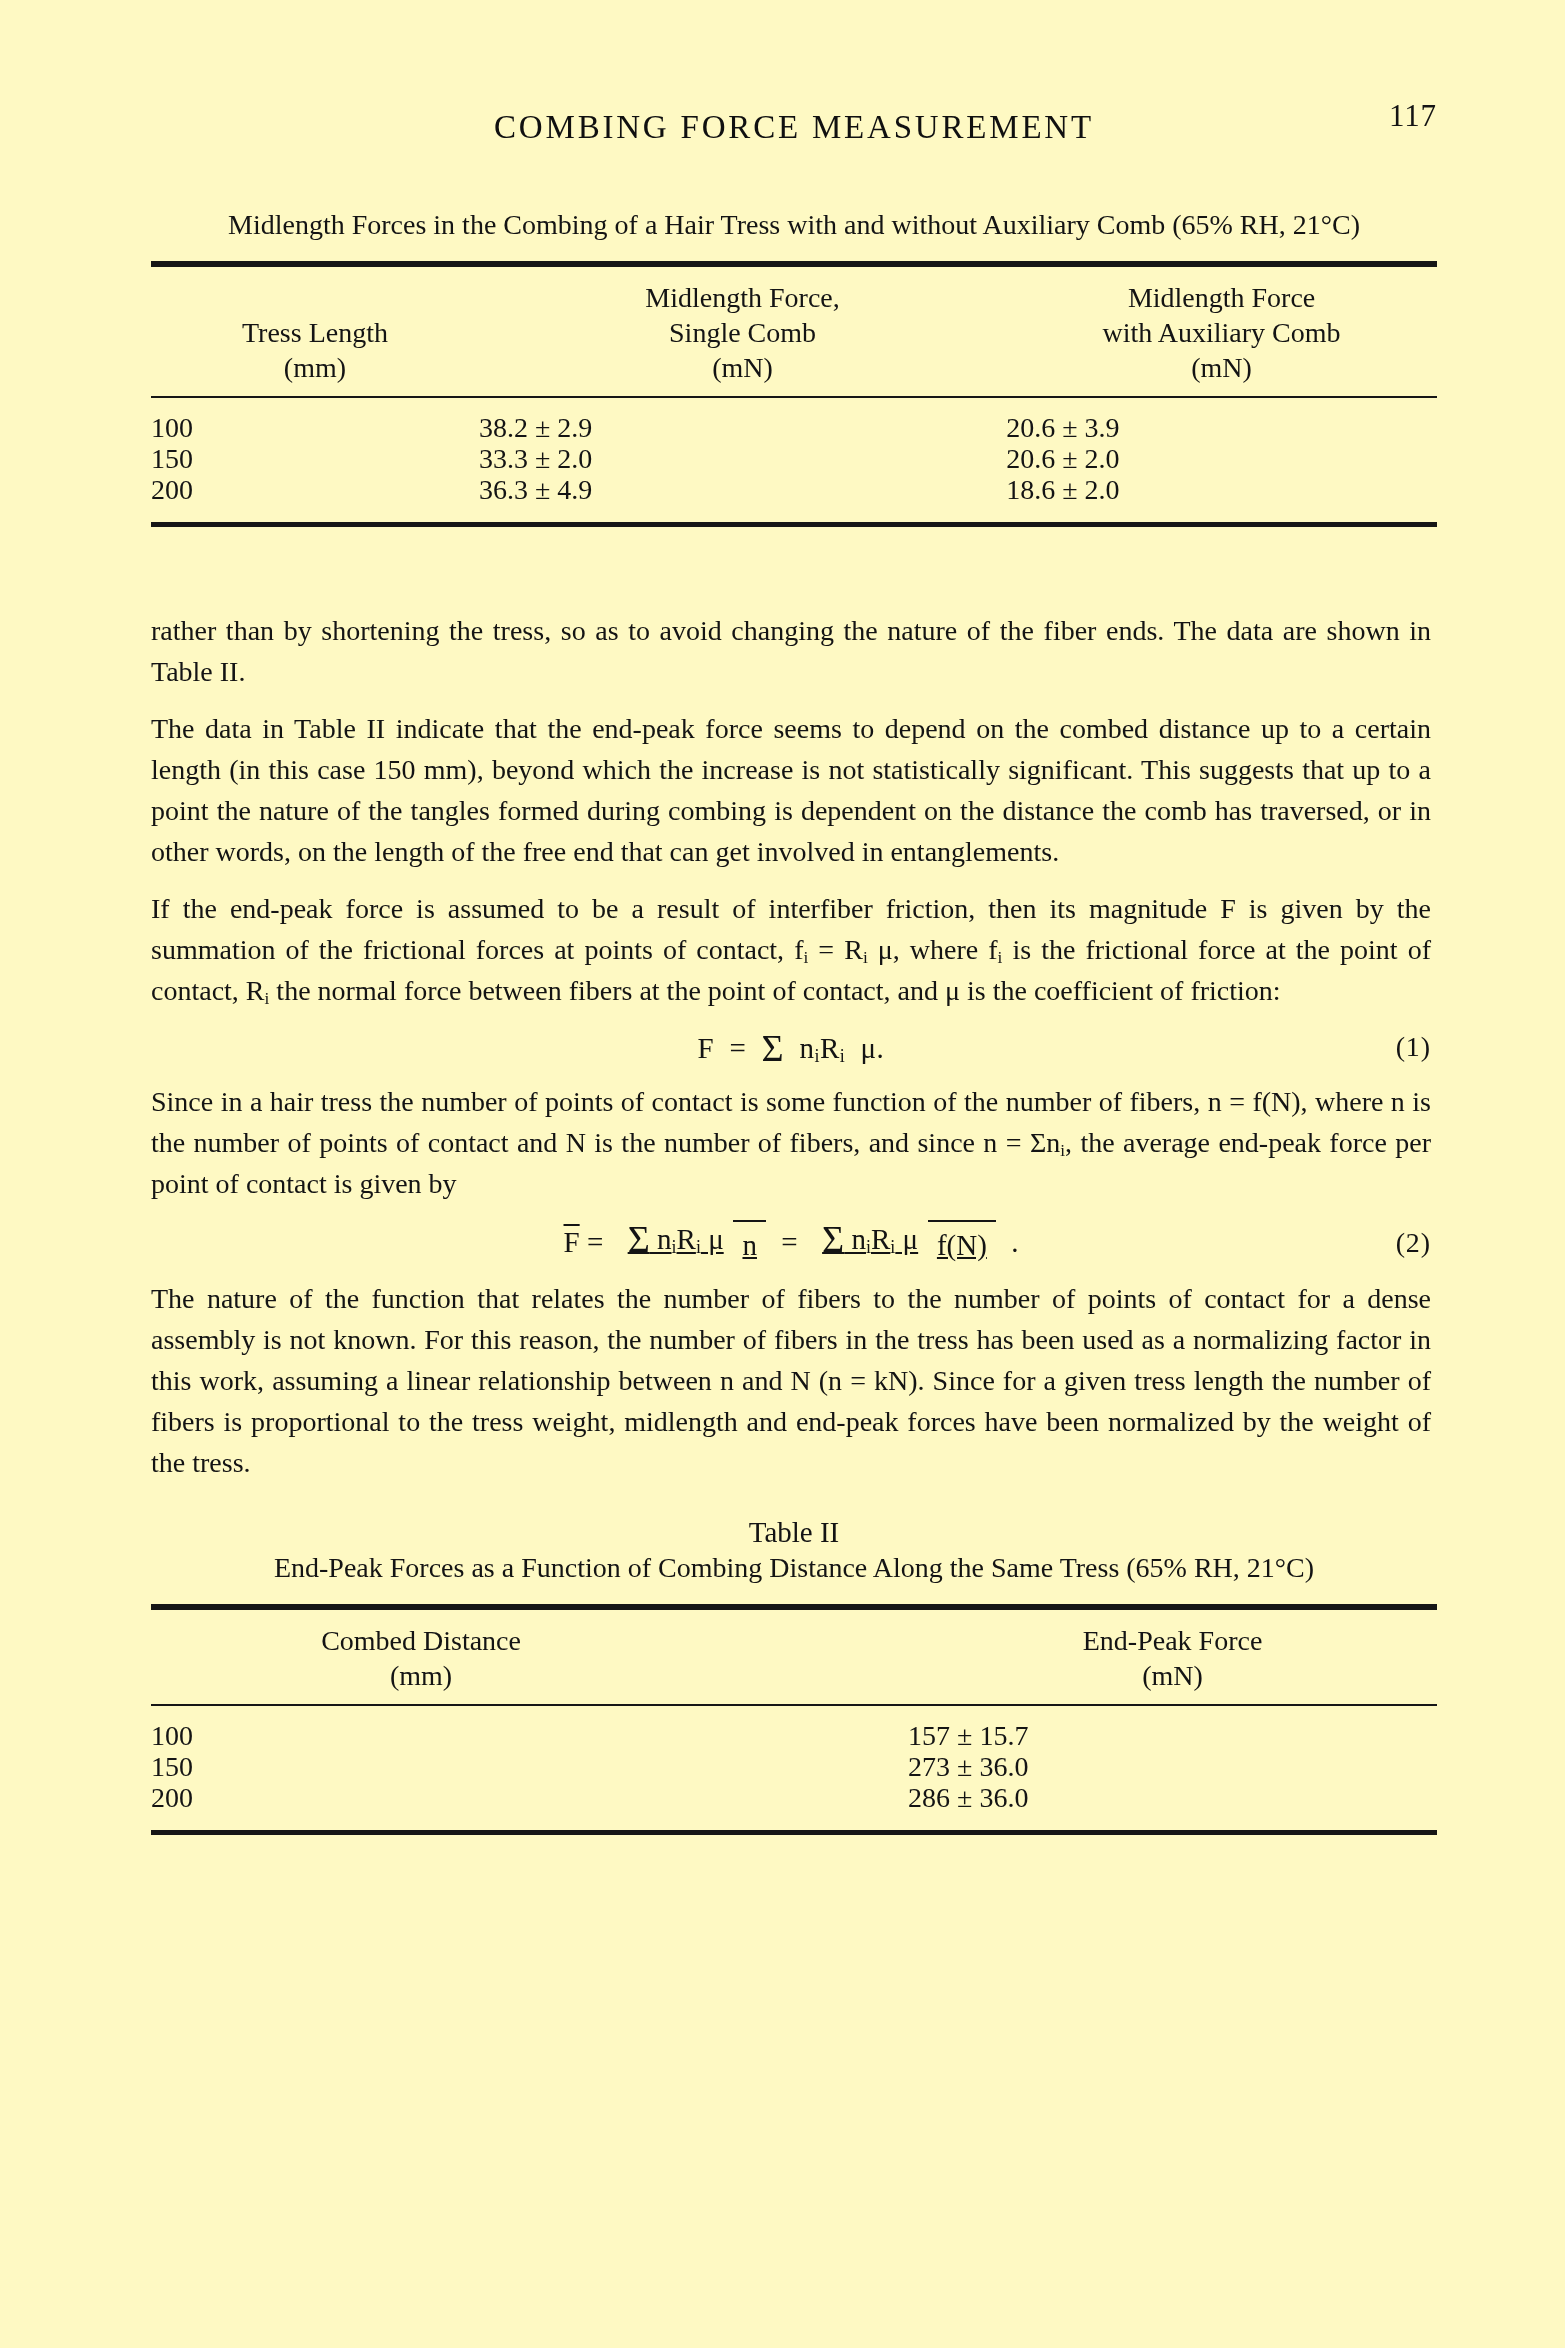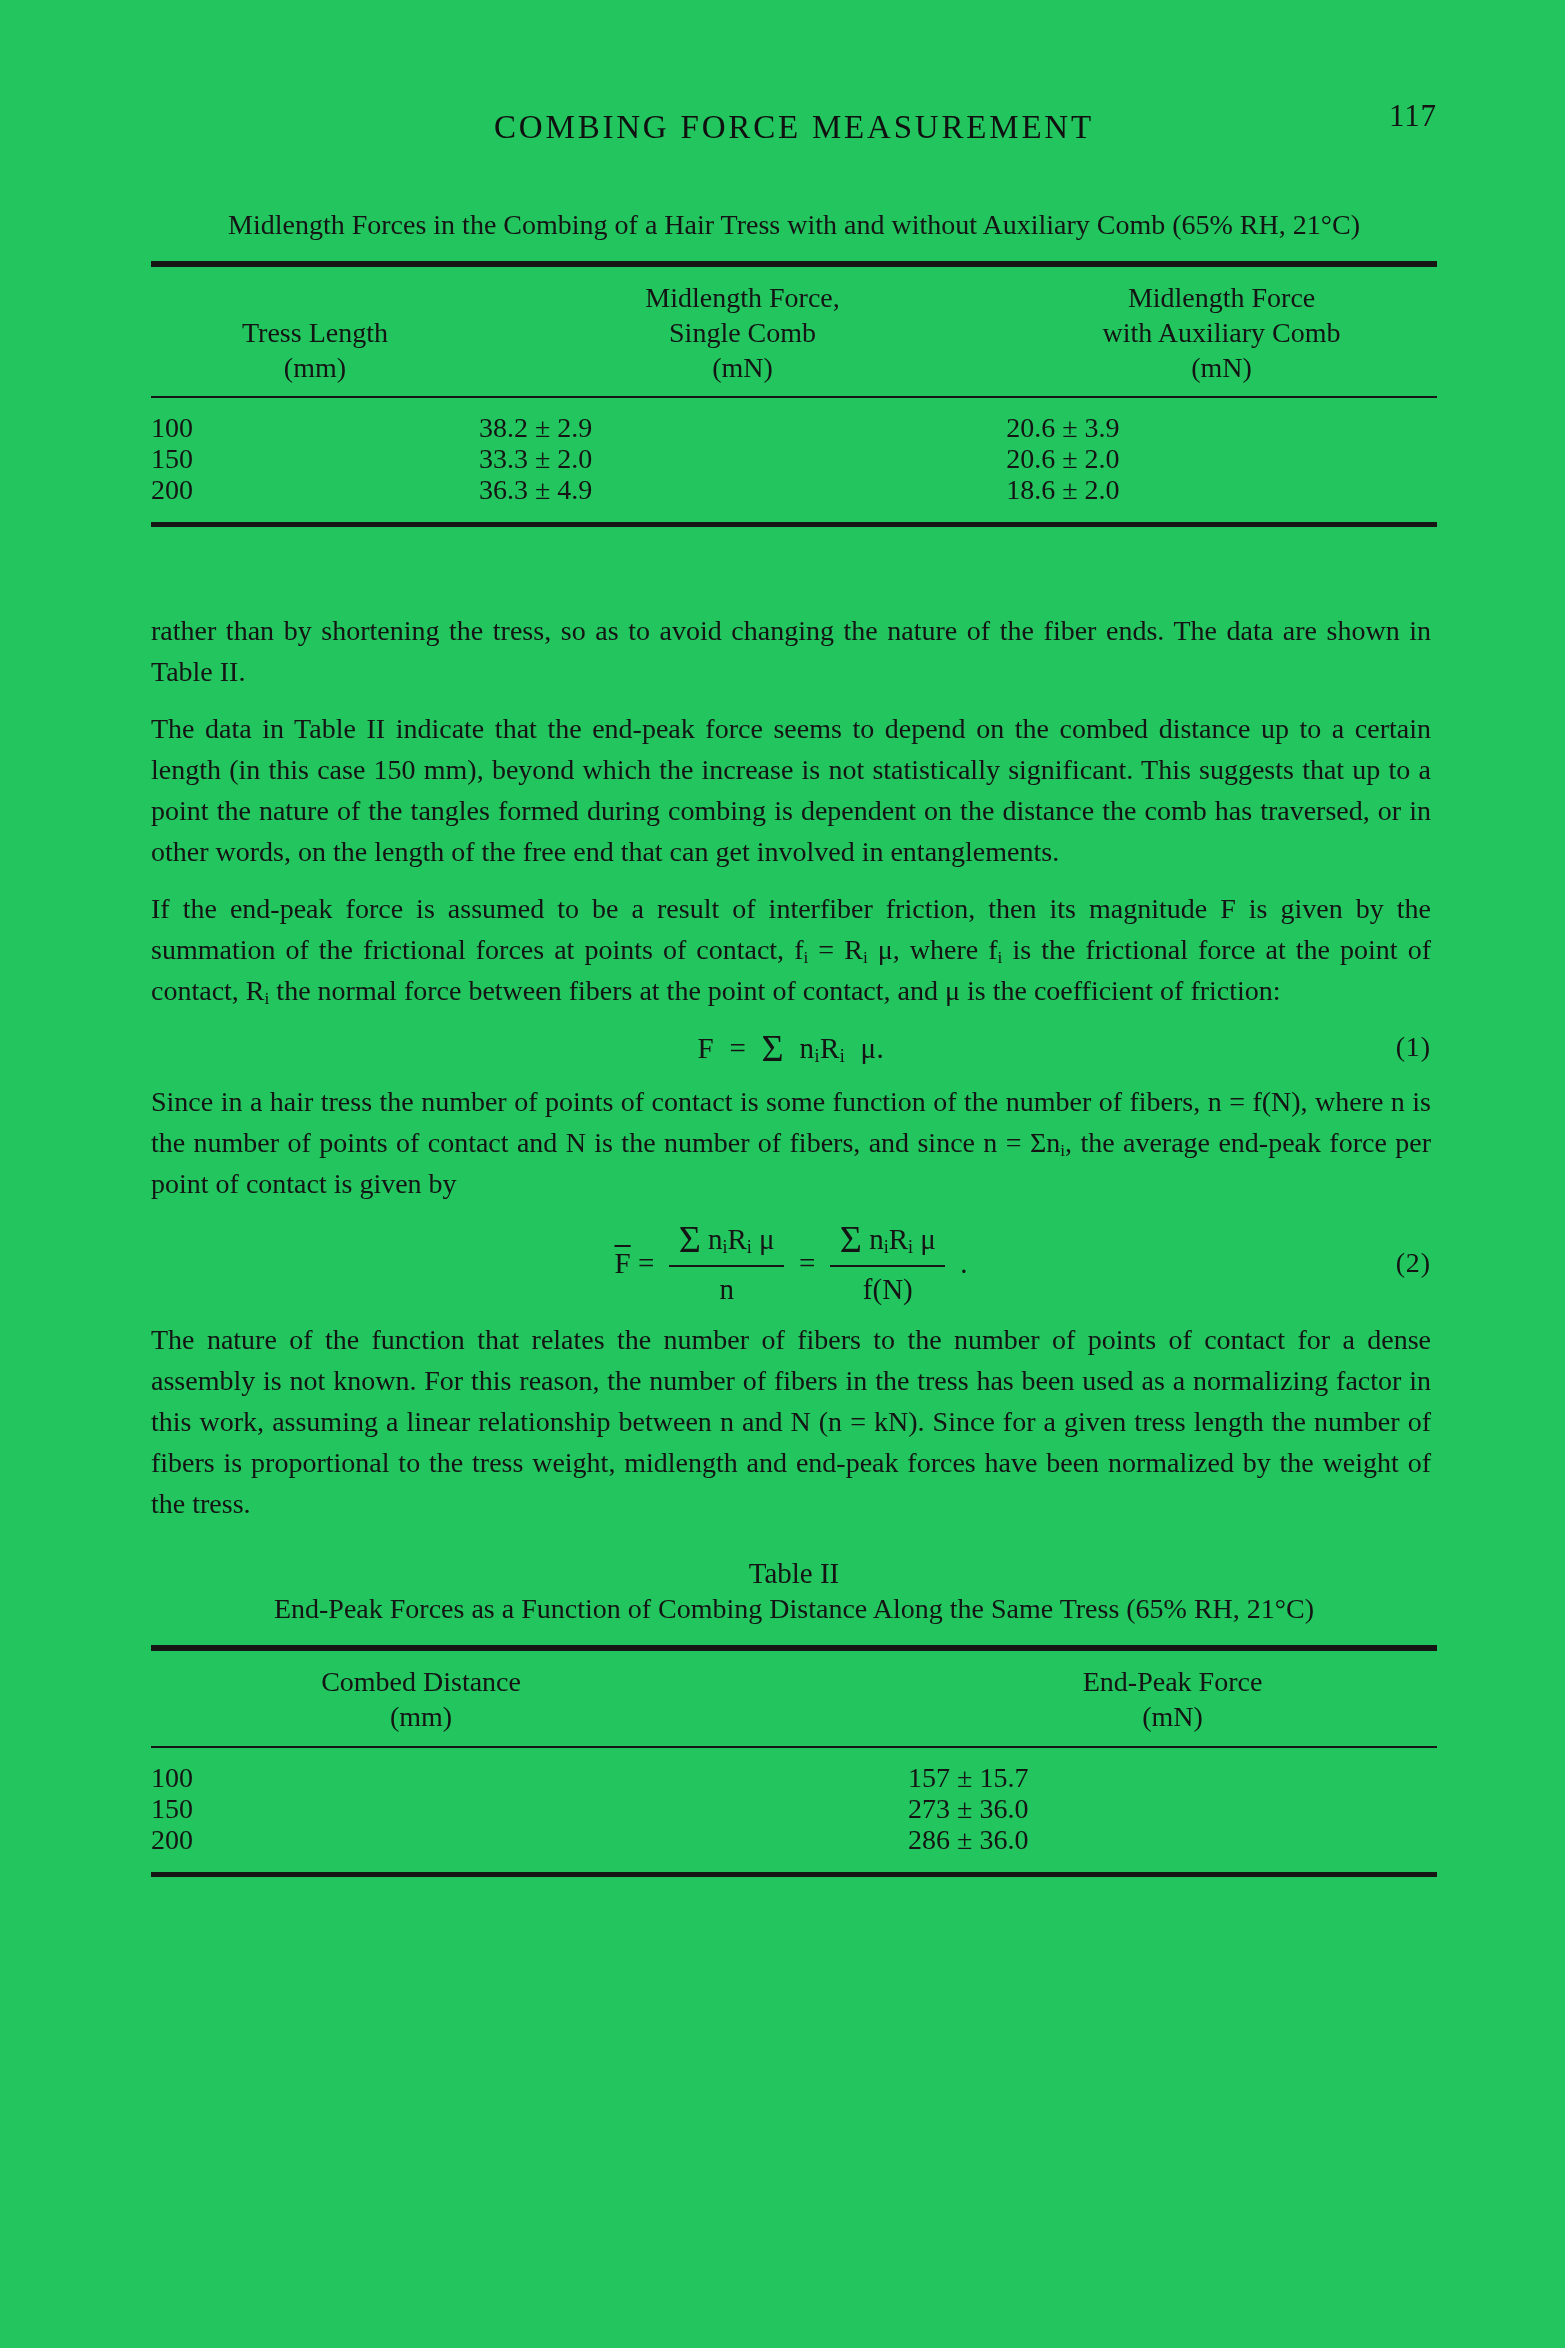--- a/index.html
+++ b/index.html
@@ -2,21 +2,21 @@
 <html style="font-size:15px"><head>
 <meta charset="utf-8">
 <style>
   html,body{margin:0;padding:0;}
   body{
     width:1566px;height:2348px;
     background:#fefefe;
     font-family:"Liberation Serif","DejaVu Serif",serif;
     color:#141414;
   }
-  .page{position:relative;width:1566px;height:2348px;overflow:hidden;background:#22c55e;}
+  .page{position:relative;width:1566px;height:2348px;overflow:hidden;background:#fef9c3;}
 
   
   .page-header{position:relative;margin-left:151px;width:1286px;padding-top:109px;height:43px;}
   .running-title{text-align:center;font-size:33px;letter-spacing:2.8px;color:#101010;}
   .page-number{position:absolute;top:98px;right:0;font-size:31px;letter-spacing:0.9px;}
 
   
   .table-block{margin-left:151px;width:1286px;}
   .table1{margin-top:56px;}
   .table2{margin-top:32px;}
@@ -39,21 +39,21 @@
   .body-par{font-size:28px;line-height:41px;text-align:justify;margin:0 0 16px 0;}
   sub{font-size:0.62em;line-height:0;vertical-align:-0.22em;}
 
   
   .equation{position:relative;text-align:center;margin:17px 0 15px;font-size:29px;}
   .equation-tall{margin:15px 0 13px;}
   .eq-inline{word-spacing:7.5px;letter-spacing:0.5px;}
   .big-sym{font-size:38px;line-height:1;vertical-align:-2.8px;}
   .eq-number{position:absolute;right:0;top:50%;transform:translateY(-50%);font-size:28px;letter-spacing:0.9px;}
   .eq-flex{display:inline-flex;align-items:center;gap:15px;}
-  .frac{display:inline-flex;flex-direction:column;align-items:center;}
+  .frac{display:inline-flex;flex-direction:row;align-items:center;text-decoration:underline;}
   .frac .num{padding:0 9.4px 6.6px;white-space:nowrap;}
   .frac .den{border-top:2.8px solid #161616;align-self:stretch;text-align:center;padding:6.6px 9.4px 0;}
   .over-bar{text-decoration:overline;}
 </style>
 </head>
 <body>
 
 <div class="page">
 
   <header class="page-header">

